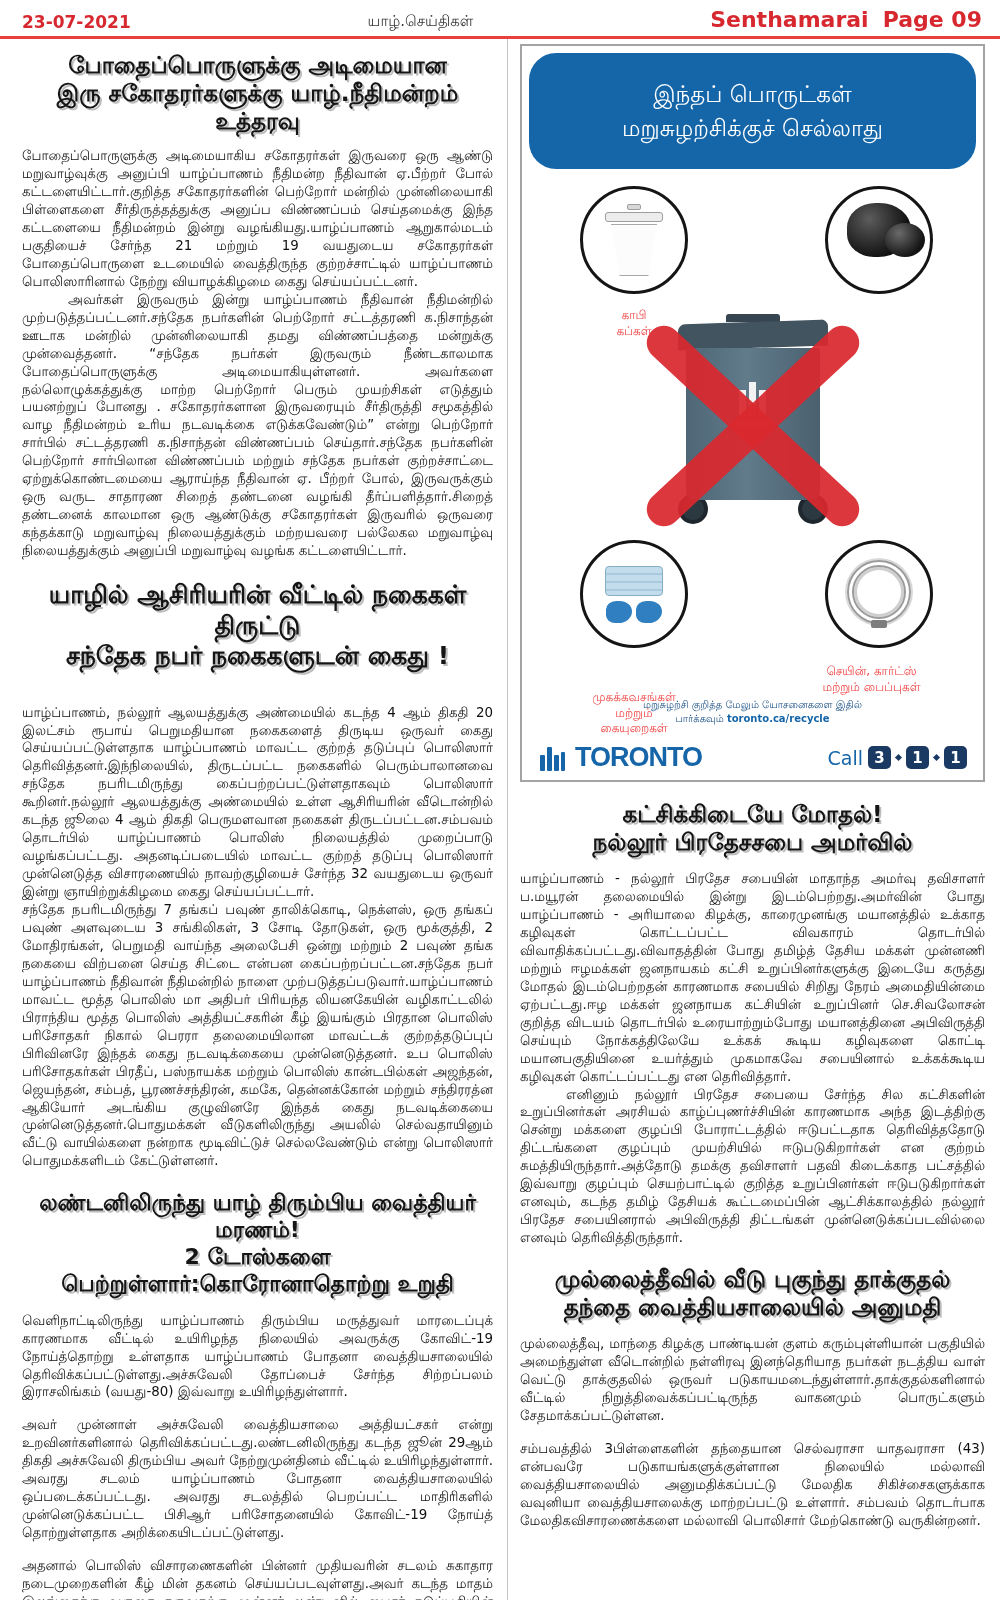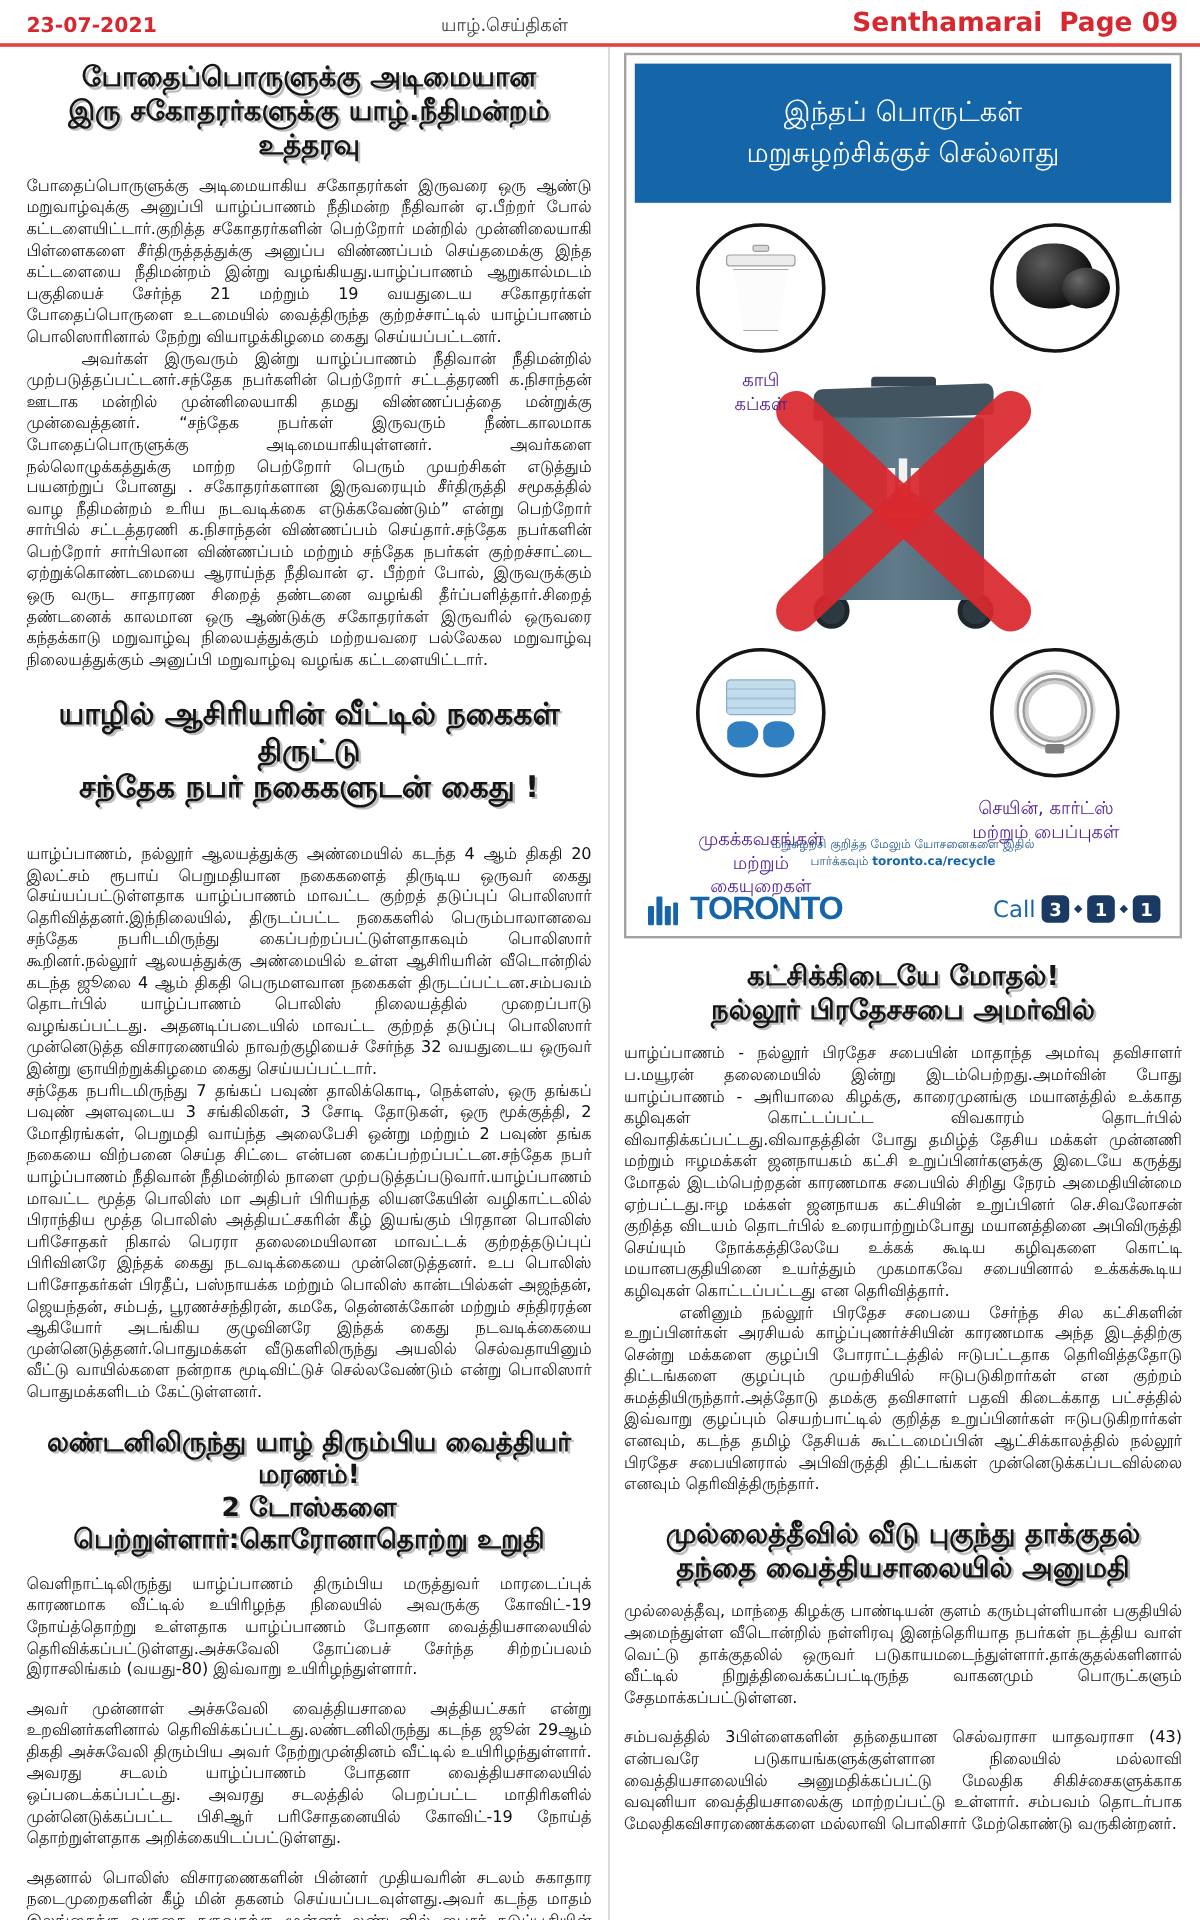--- a/index.html
+++ b/index.html
@@ -29,33 +29,33 @@
 
   .body-text { font-size:13.4px; line-height:1.34; text-align:justify; color:#101010; }
   .indent { text-indent:46px; }
   .gap-para { margin-top:15px; }
 
   
   .ad-box { position:relative; width:100%; height:738px; border:2px solid #a3a3a3; background:#fff; margin-top:1px; }
   .ad-title {
     margin:7px; height:116px; background:#1566a9; color:#fff;
     display:flex; flex-direction:column; align-items:center; justify-content:center;
-    font-size:23px; line-height:1.5; text-align:center;
+    font-size:23px; line-height:1.5; text-align:center;border-radius:27px;
   }
   .item-circle {
     position:absolute; width:108px; height:108px; border-radius:50%;
     border:3px solid #151515; background:#fff; overflow:hidden;
     display:flex; flex-direction:column; align-items:center; justify-content:center; gap:2px;
   }
   .circle-tl { left:58px;  top:140px; }
   .circle-tr { right:50px; top:140px; }
   .circle-bl { left:58px;  top:494px; }
   .circle-br { right:50px; top:494px; }
 
-  .item-label { position:absolute; text-align:center; font-size:15px; color:#4c1d95; line-height:1.3; }
+  .item-label { position:absolute; text-align:center; font-size:12px; color:#ef4444; line-height:1.3; }
   .label-tl { left:28px;  top:262px; width:168px; }
   .label-tr { right:8px;  top:282px; width:200px; }
   .label-bl { left:22px;  top:644px; width:180px; }
   .label-br { right:4px;  top:618px; width:215px; }
 
   
   .cup-sip  { width:14px; height:6px; background:#d8d8d8; border:1px solid #9d9d9d; border-radius:2px; }
   .cup-lid  { width:58px; height:10px; background:#ececec; border:1px solid #9d9d9d; border-radius:3px; }
   .cup-body { width:48px; height:52px; background:#fcfcfc; border:1px solid #a8a8a8;
               clip-path:polygon(2% 0,98% 0,80% 100%,20% 100%); }

